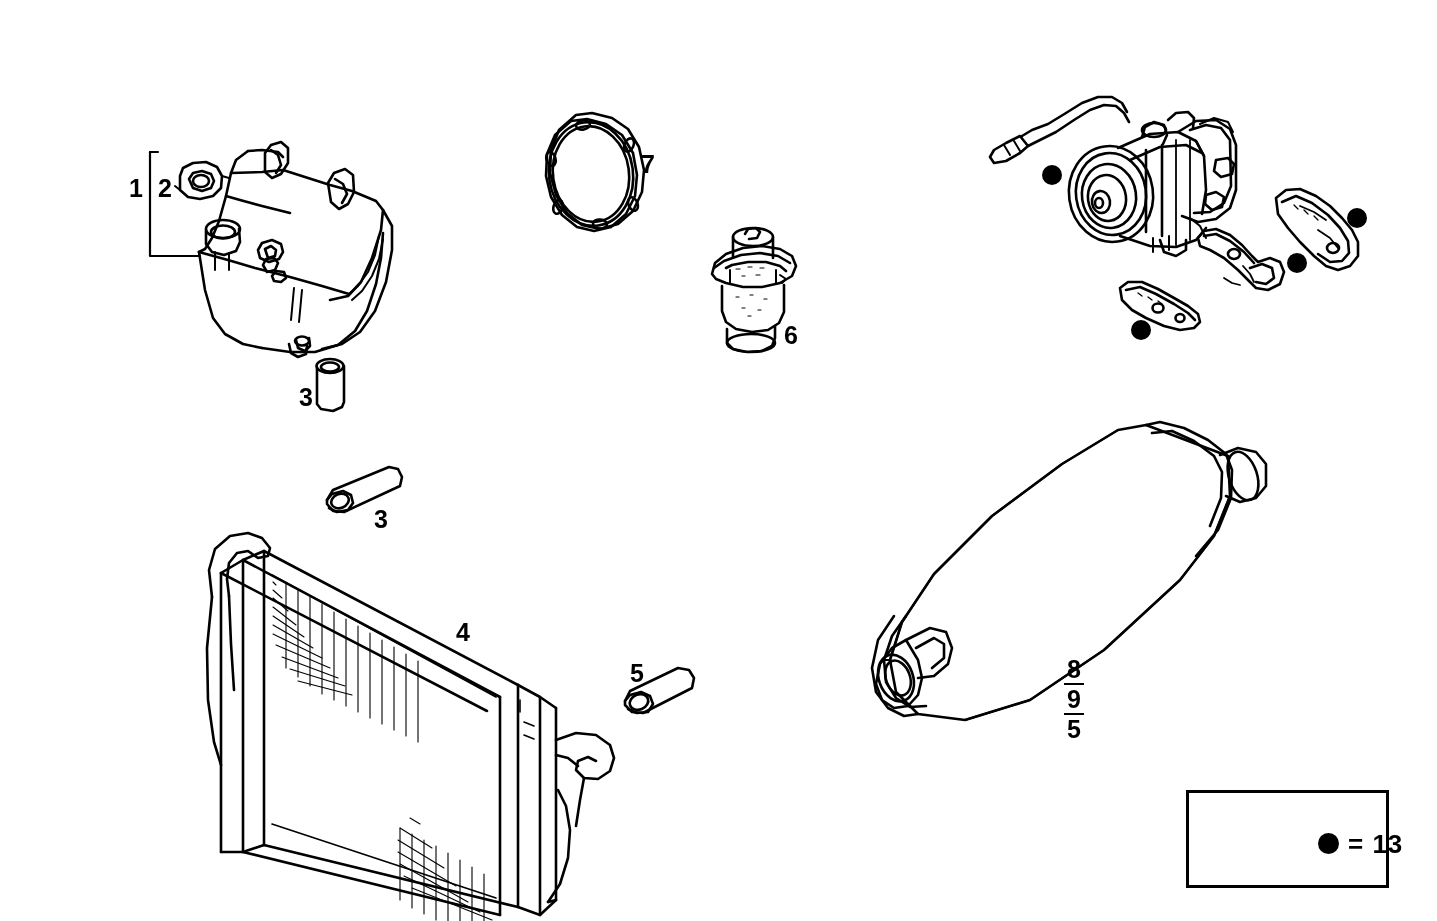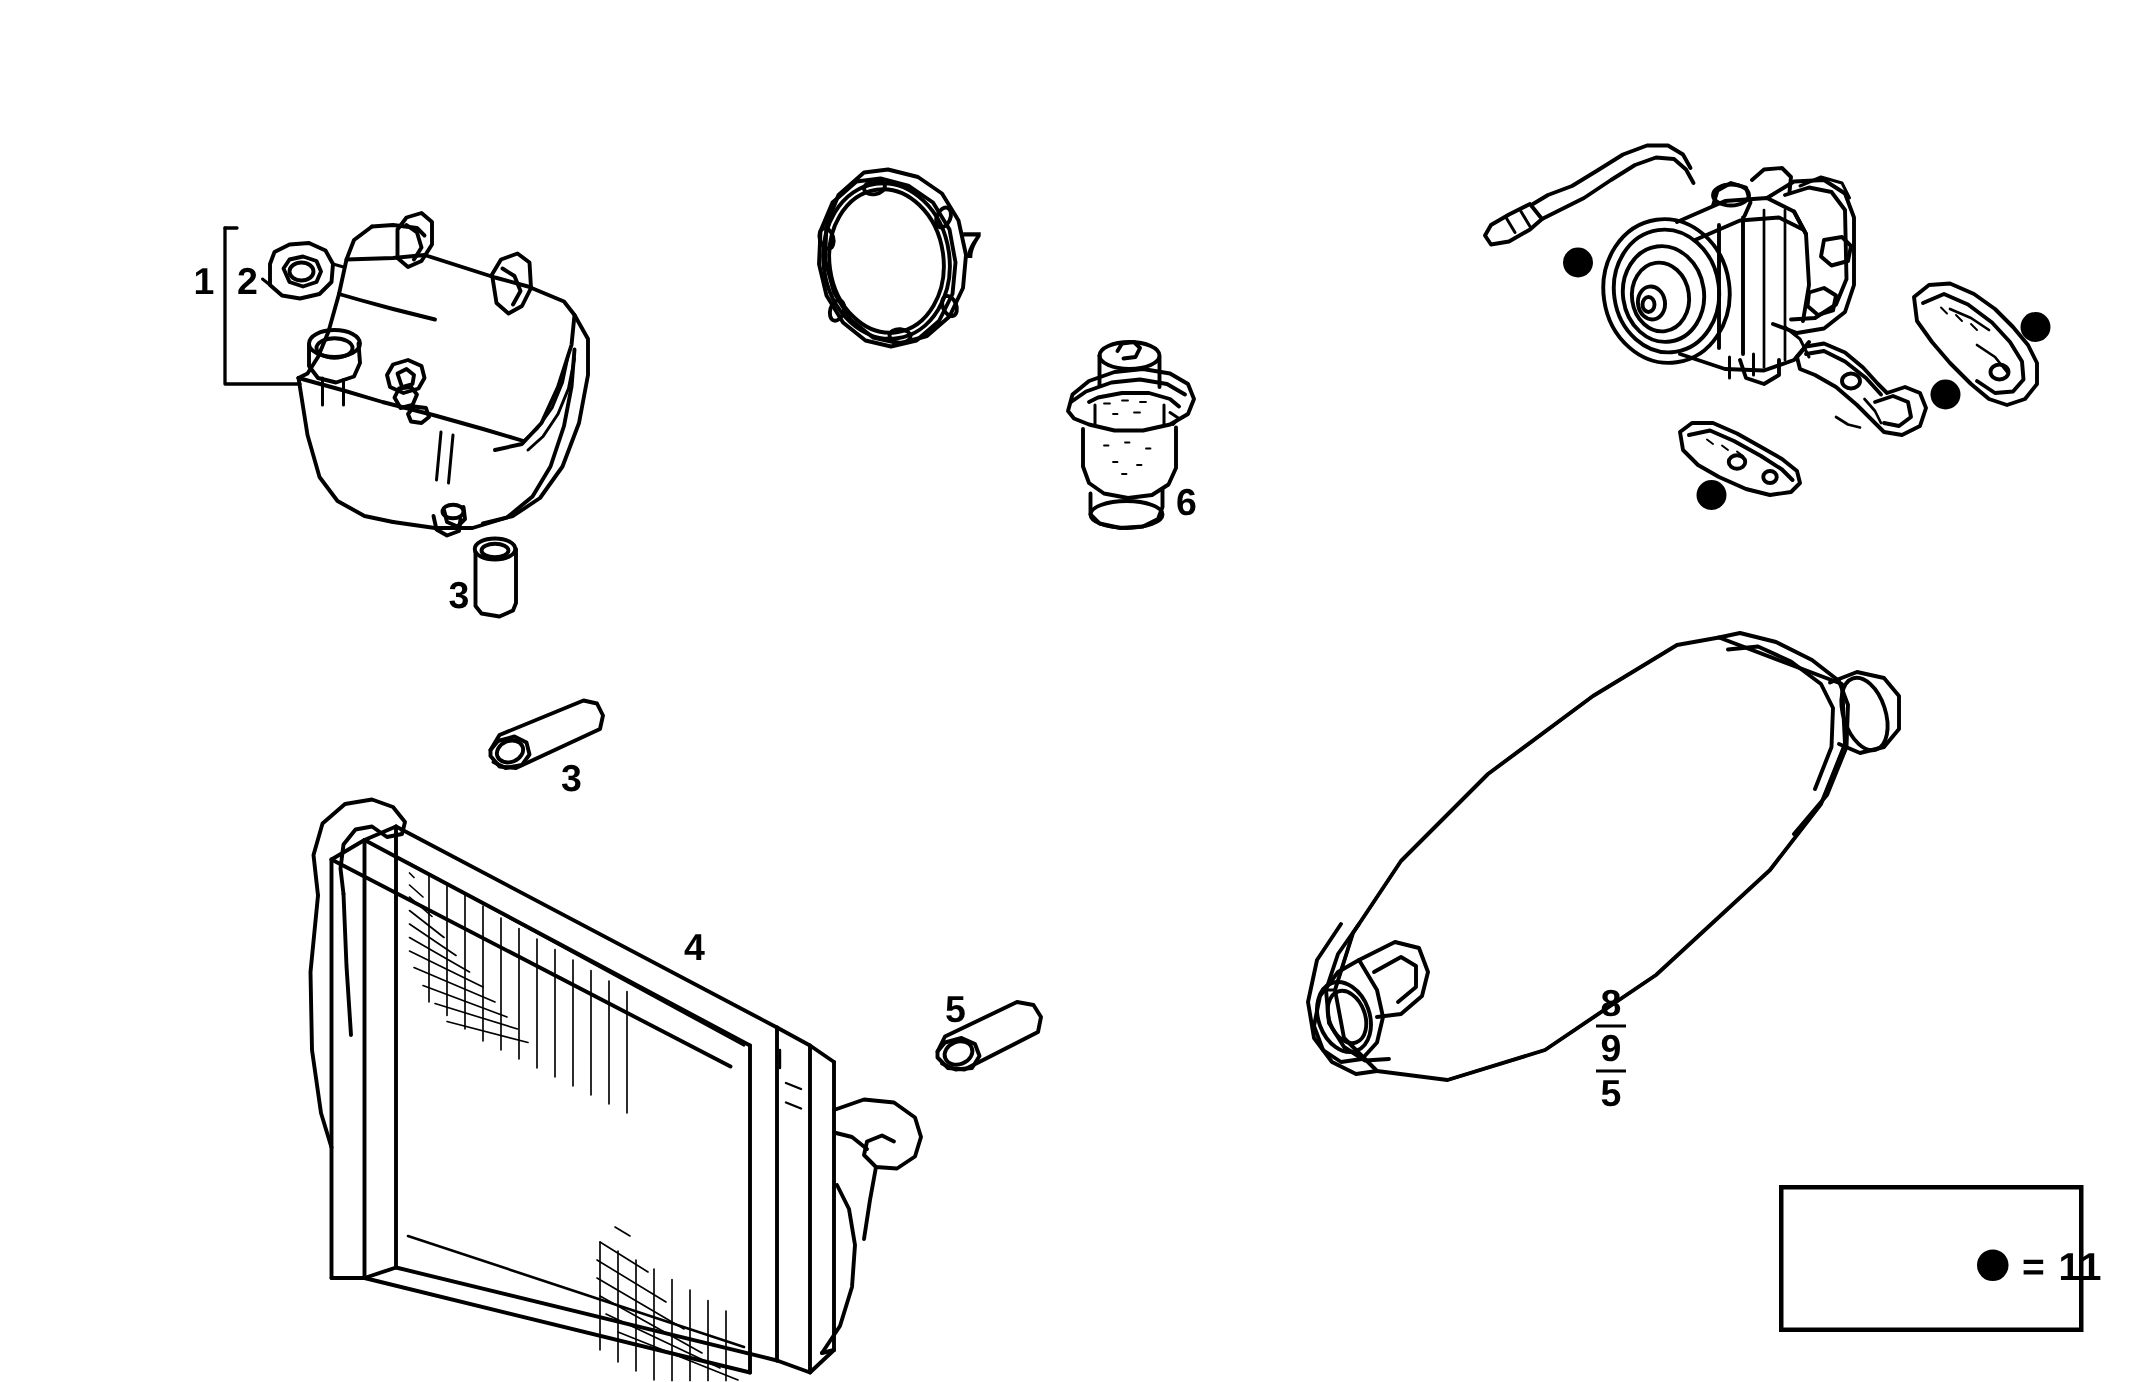--- a/index.html
+++ b/index.html
@@ -423,15 +423,15 @@
     <div>5</div>
   </div>
 
   <div class="dot11" style="left:1042px;top:165px;width:20px;height:20px;"></div>
   <div class="dot11" style="left:1347px;top:208px;width:20px;height:20px;"></div>
   <div class="dot11" style="left:1287px;top:253px;width:20px;height:20px;"></div>
   <div class="dot11" style="left:1131px;top:320px;width:20px;height:20px;"></div>
 
   <div id="legend-box"></div>
   <div id="legend-dot"></div>
-  <div id="legend-eqtext">= 11</div>
+  <div id="legend-eqtext">= 13</div>
 
 </div>
 
 </body></html>

